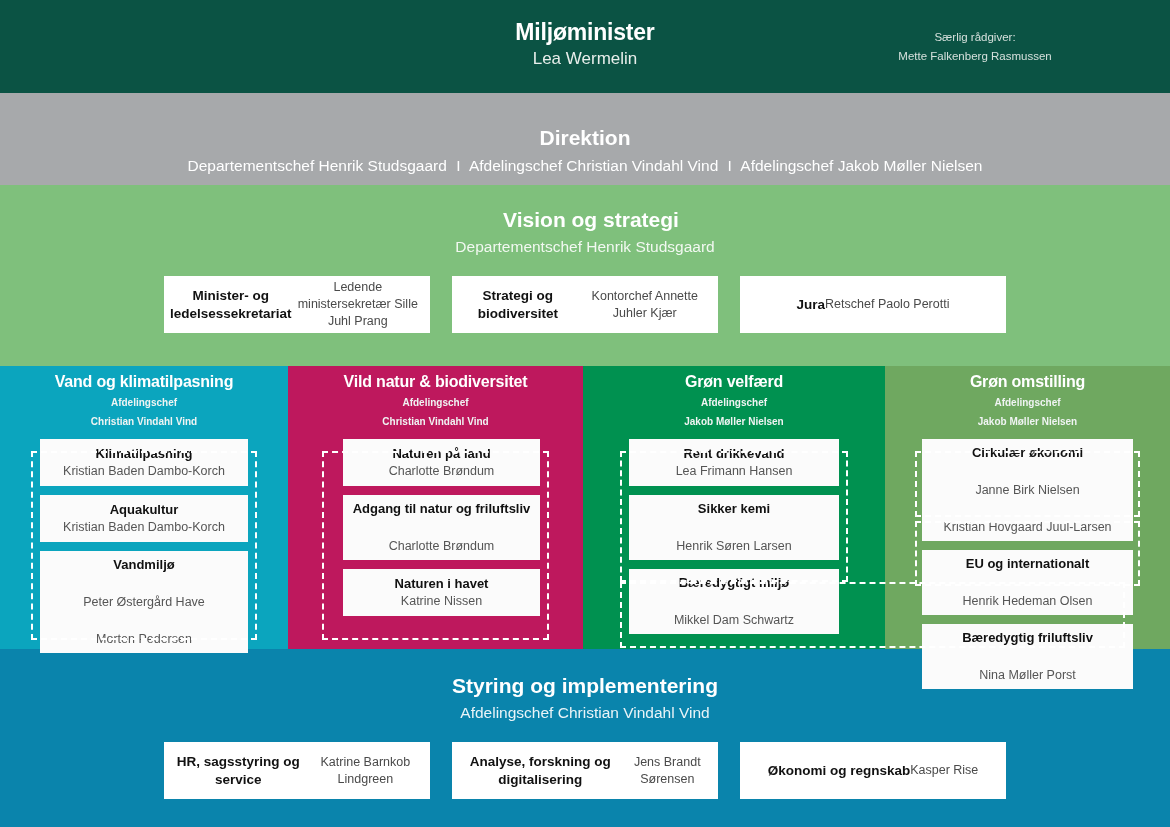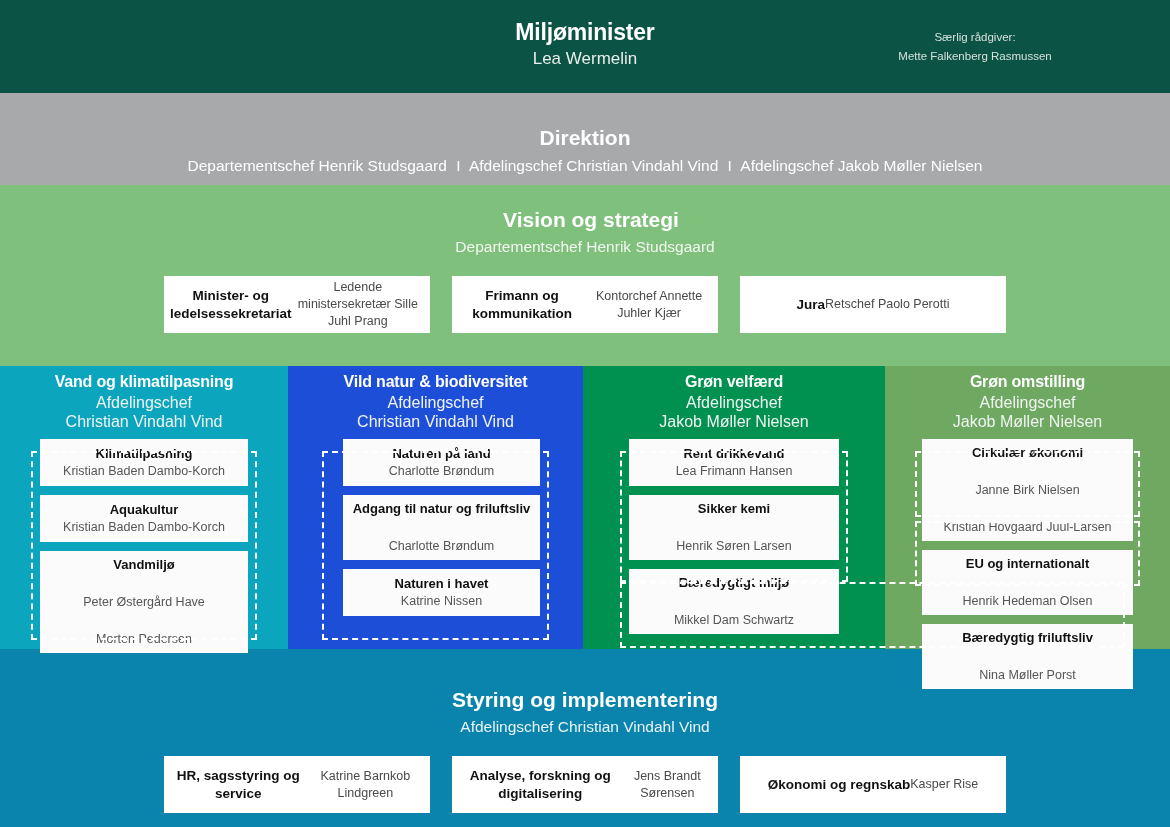--- a/index.html
+++ b/index.html
@@ -141,23 +141,23 @@
   .dept-head { text-align: center; padding: 0 8px; }
   .dept-title {
     color: #ffffff;
     font-size: 16px;
     font-weight: bold;
     line-height: 23px;
     letter-spacing: -0.2px;
   }
   .dept-role {
     color: #f0f4f3;
-    font-size: 16px;
+    font-size: 10px;
     line-height: 19px;
-    font-weight: 400;
+    font-weight: 700;
   }
   .unit-stack {
     margin-top: 8px;
     padding: 0 6px;
     display: flex;
     flex-direction: column;
     gap: 9px;
   }
   .unit {
     background: #fbfbfb;
@@ -186,21 +186,21 @@
   .dframe {
     position: absolute;
     border: 2px dashed #ffffff;
     pointer-events: none;
   }
 
   
   .band-styring {
     background: #0a84ac;
     flex: 1 1 auto;
-    padding-top: 36px;
+    padding-top: 22px;
   }
   .styring-title {
     text-align: center;
     color: #ffffff;
     font-size: 21px;
     font-weight: bold;
     line-height: 29px;
   }
   .styring-lead {
     text-align: center;
@@ -238,21 +238,21 @@
 
   <div class="band-vision">
     <div class="vision-title">Vision og strategi</div>
     <div class="vision-lead">Departementschef Henrik Studsgaard</div>
     <div class="triple-row">
       <div class="flat-box">
         <div class="bt">Minister- og ledelsessekretariat</div>
         <div class="bn">Ledende ministersekretær Sille Juhl Prang</div>
       </div>
       <div class="flat-box">
-        <div class="bt">Frimann og kommunikation</div>
+        <div class="bt">Strategi og biodiversitet</div>
         <div class="bn">Kontorchef Annette Juhler Kjær</div>
       </div>
       <div class="flat-box">
         <div class="bt">Jura</div>
         <div class="bn">Retschef Paolo Perotti</div>
       </div>
     </div>
   </div>
 
   <div class="band-depts">
@@ -274,21 +274,21 @@
         </div>
         <div class="unit tall">
           <div class="ut">Vandmiljø</div>
           <div class="un">Peter Østergård Have</div>
           <div class="un">Morten Pedersen</div>
         </div>
       </div>
       <div class="dframe" style="left:31px;top:85px;right:31px;bottom:9px;"></div>
     </div>
 
-    <div class="dept" style="width:295px;background:#1d4ed8;">
+    <div class="dept" style="width:295px;background:#be185d;">
       <div class="dept-head">
         <div class="dept-title">Vild natur &amp; biodiversitet</div>
         <div class="dept-role">Afdelingschef</div>
         <div class="dept-role">Christian Vindahl Vind</div>
       </div>
       <div class="unit-stack" style="padding:0 43px;margin-left:12px;">
         <div class="unit">
           <div class="ut">Naturen på land</div>
           <div class="un">Charlotte Brøndum</div>
         </div>

